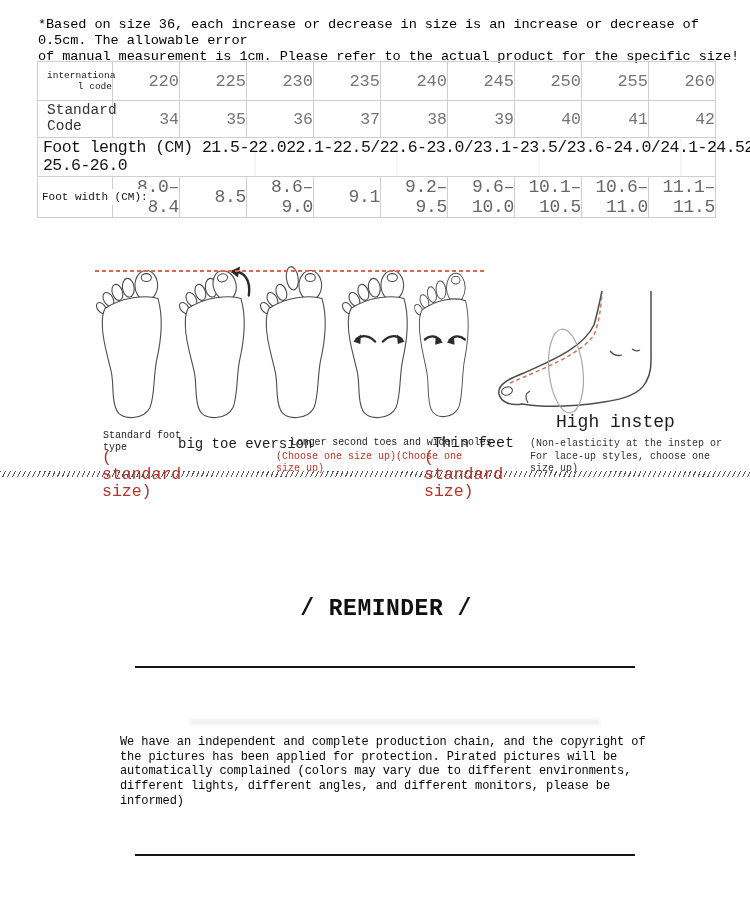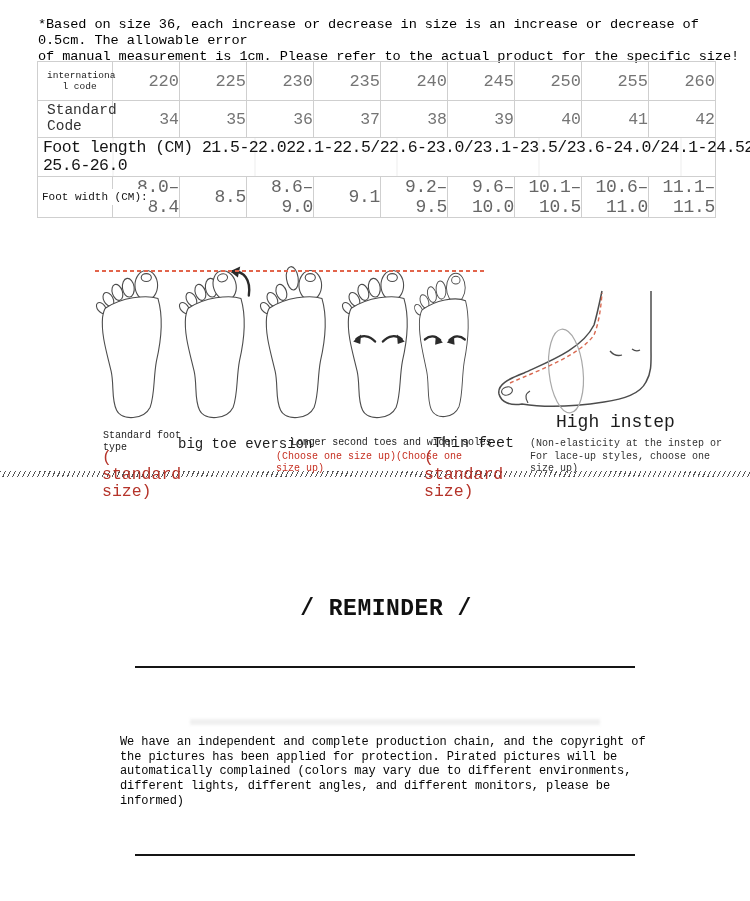--- a/index.html
+++ b/index.html
@@ -9,21 +9,21 @@
 
   
   .disclaimer{left:38px;top:17px;width:702px;font-size:13.6px;line-height:1.16;
               color:#000;white-space:pre-line;letter-spacing:-0.1px;}
 
   
   table.size-table{position:absolute;left:37px;top:61px;border-collapse:collapse;
                    table-layout:fixed;width:678px;}
   .size-table td{border:1px solid #cfcfcf;text-align:right;vertical-align:middle;padding:0;}
   tr.r1{height:39px;} tr.r2{height:37px;} tr.r3{height:39px;} tr.r4{height:36px;}
-  .r1 td.lbl{font-size:9.5px;color:#222;line-height:1.2;white-space:pre-line;text-align:center;padding-left:9px;}
+  .r1 td.lbl{font-size:9.5px;color:#222;line-height:1.2;white-space:pre-line;text-align:right;padding-left:9px;}
   .r1 td.val{font-size:17px;color:#757575;}
   .r2 td.lbl{font-size:14.5px;color:#333;line-height:1.1;white-space:pre-line;text-align:left;padding-left:9px;}
   .r2 td.val{font-size:16.5px;color:#757575;}
   .r3 td.footlen{text-align:left;font-size:16.5px;letter-spacing:-0.55px;color:#141414;
                  white-space:pre;line-height:1.12;padding-left:5px;overflow:visible;
                  background:repeating-linear-gradient(90deg,transparent 0 74px,#ececec 74px 75px,transparent 75px 142px);}
   .r4 td.lbl{position:relative;}
   .r4 td.lbl .ovl{position:absolute;left:4px;top:50%;transform:translateY(-50%);
                   white-space:nowrap;background:#fff;font-size:11px;color:#111;
                   z-index:2;padding:2px 2px 2px 0;}

